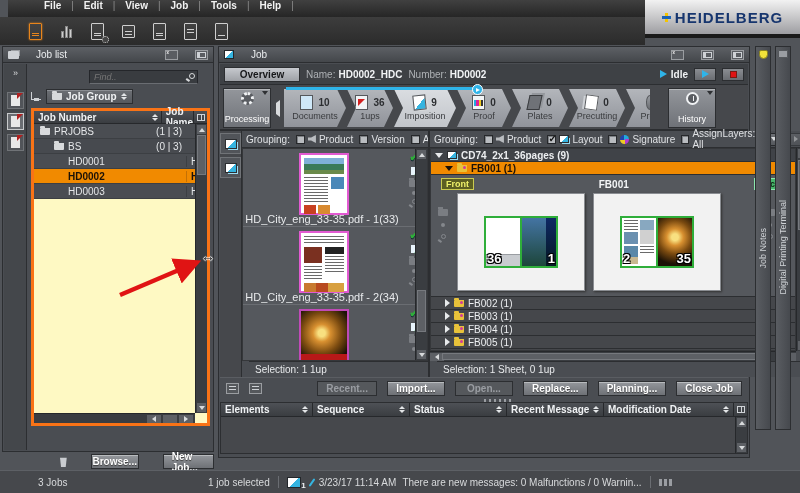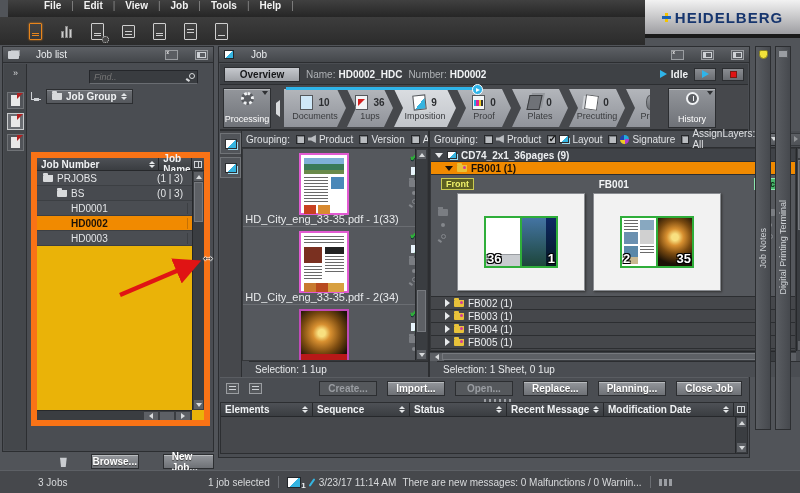--- a/index.html
+++ b/index.html
@@ -68,21 +68,21 @@
   .treeglyph::after{ content:""; position:absolute; left:2px; bottom:-2px; width:5px; height:3px; background:#cfd2d6; }
   .groupbtn { height:15px; background:linear-gradient(#6d7075,#55585d); border:1px solid #2c2e31;
     box-shadow:inset 0 1px 0 #8a8d92; display:flex; align-items:center; gap:4px; padding:0 5px; font-weight:bold; color:#f0f2f4; }
   .foldico { width:10px; height:7px; background:#d8dadc; border-radius:1px 0 1px 1px; position:relative; }
   .foldico::before { content:""; position:absolute; left:0; top:-2px; width:5px; height:2px; background:#d8dadc; border-radius:1px 1px 0 0; }
   .foldico.gold { background:#e8c23a; } .foldico.gold::before { background:#e8c23a; }
   .foldico.gold::after { content:""; position:absolute; right:1px; top:1px; width:3px; height:3px; background:#d23a9a; border-radius:50%; }
   .updn { display:inline-flex; flex-direction:column; gap:1px; }
   .updn i { width:0; height:0; border-left:3px solid transparent; border-right:3px solid transparent; }
   .updn i.u { border-bottom:3px solid #e4e6e8; } .updn i.d { border-top:3px solid #e4e6e8; }
-  .jobtable { position:absolute; left:4px; top:44px; right:2px; bottom:24px; background:#eab308; border:6px solid #f97316;margin-top:44px; }
+  .jobtable { position:absolute; left:4px; top:44px; right:2px; bottom:24px; background:#fef9c3; border:3px solid #f97316; }
   .jt-head { height:13px; background:linear-gradient(#4e5156,#3a3d41); border-bottom:1px solid #26282b;
     display:flex; font-weight:bold; color:#f0f2f4; }
   .jt-head .c1 { width:128px; display:flex; align-items:center; padding-left:4px; gap:4px; border-right:1px solid #26282b; }
   .jt-head .c2 { flex:1; display:flex; align-items:center; padding-left:4px; border-right:1px solid #26282b; }
   .jt-head .cfg { width:13px; display:flex; align-items:center; justify-content:center; }
   .cfgico { width:8px; height:7px; border:1px solid #cfd2d6; background:linear-gradient(90deg,transparent 3px,#cfd2d6 3px 4px,transparent 4px); }
   .jt-rows { position:absolute; left:0; top:13px; right:12px; bottom:10px; overflow:hidden; }
   .jrow { height:15px; display:flex; align-items:center; border-bottom:1px solid #3c3f43; background:#4a4d52; color:#e4e6e8; }
   .jrow:nth-child(2n){ background:#474a4f; }
   .jrow.sel { background:var(--selection_orange,#f18a00); color:#1c1207; font-weight:bold; }
@@ -769,21 +769,21 @@
         <div class="selbar">
             <span>Selection:  1 Sheet,  0 1up</span>
           </div>
       </div>
     </div>
 
     <div class="btnrow">
       <span class="mini"></span>
       <span class="mini"></span>
       <span class="spacer"></span>
-      <span class="btn dis">Create...</span>
+      <span class="btn dis">Recent...</span>
       <span class="btn">Import...</span>
       <span class="btn dis">Open...</span>
       <span class="btn">Replace...</span>
       <span class="btn">Planning...</span>
       <span class="btn">Close Job</span>
     </div>
     <span class="dotgrip"></span>
 
     <div class="msgtable">
       <div class="mt-head">

